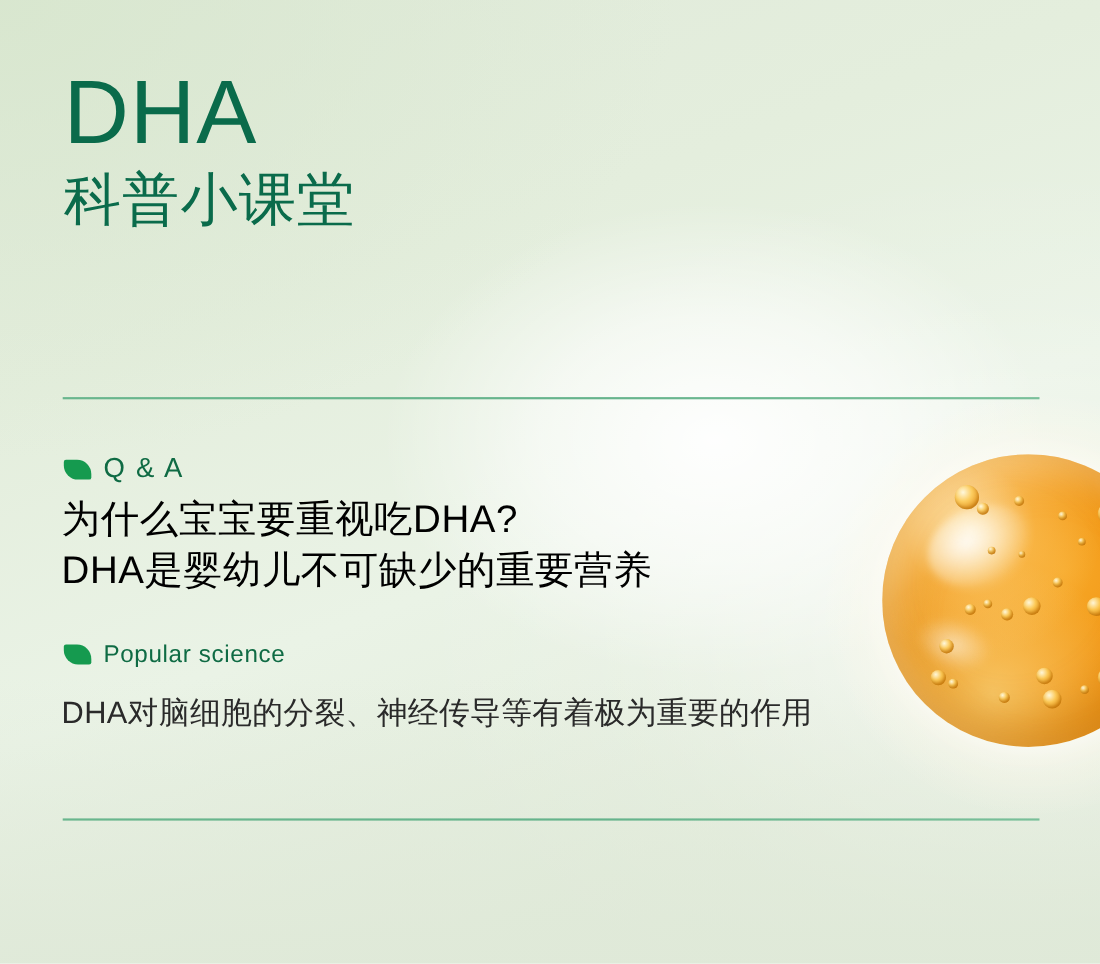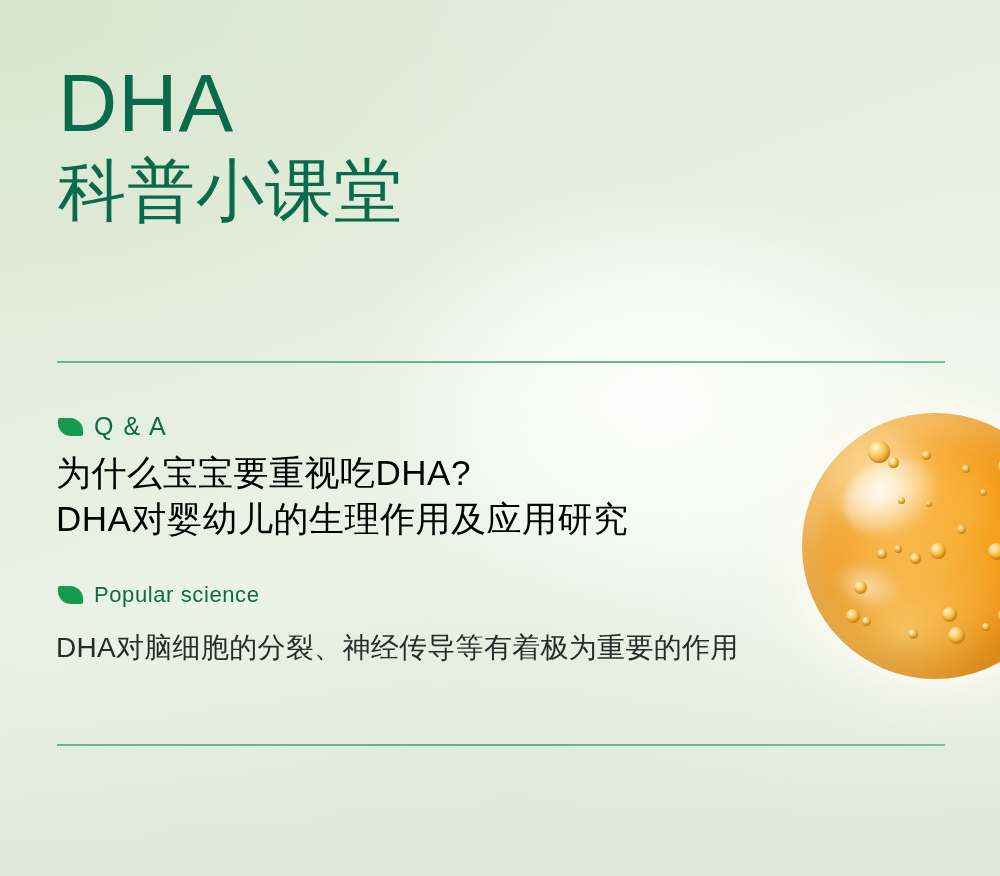--- a/index.html
+++ b/index.html
@@ -113,21 +113,21 @@
     line-height: 1.0;
     letter-spacing: 0px;
   }
   .headline .line-en {
     font-size: 82px;
     font-weight: 400;
     letter-spacing: 1px;
     display: block;
   }
   .headline .line-cn {
-    font-size: 68px;
+    font-size: 52px;
     font-weight: 400;
     letter-spacing: 1px;
     display: block;
     margin-top: 12px;
   }
 
   
   .divider {
     position: absolute;
     left: 57px;
@@ -266,21 +266,21 @@
 
   <div class="divider top"></div>
 
   <div class="tag-row qa">
     <span class="leaf-icon"></span>
     <span class="tag-label">Q &amp; A</span>
   </div>
 
   <div class="question">
     <div>为什么宝宝要重视吃DHA?</div>
-    <div>DHA对婴幼儿的生理作用及应用研究</div>
+    <div>DHA是婴幼儿不可缺少的重要营养</div>
   </div>
 
   <div class="tag-row pop">
     <span class="leaf-icon"></span>
     <span class="tag-label">Popular science</span>
   </div>
 
   <div class="body-copy">
     <div>DHA对脑细胞的分裂、神经传导等有着极为重要的作用</div>
   </div>

